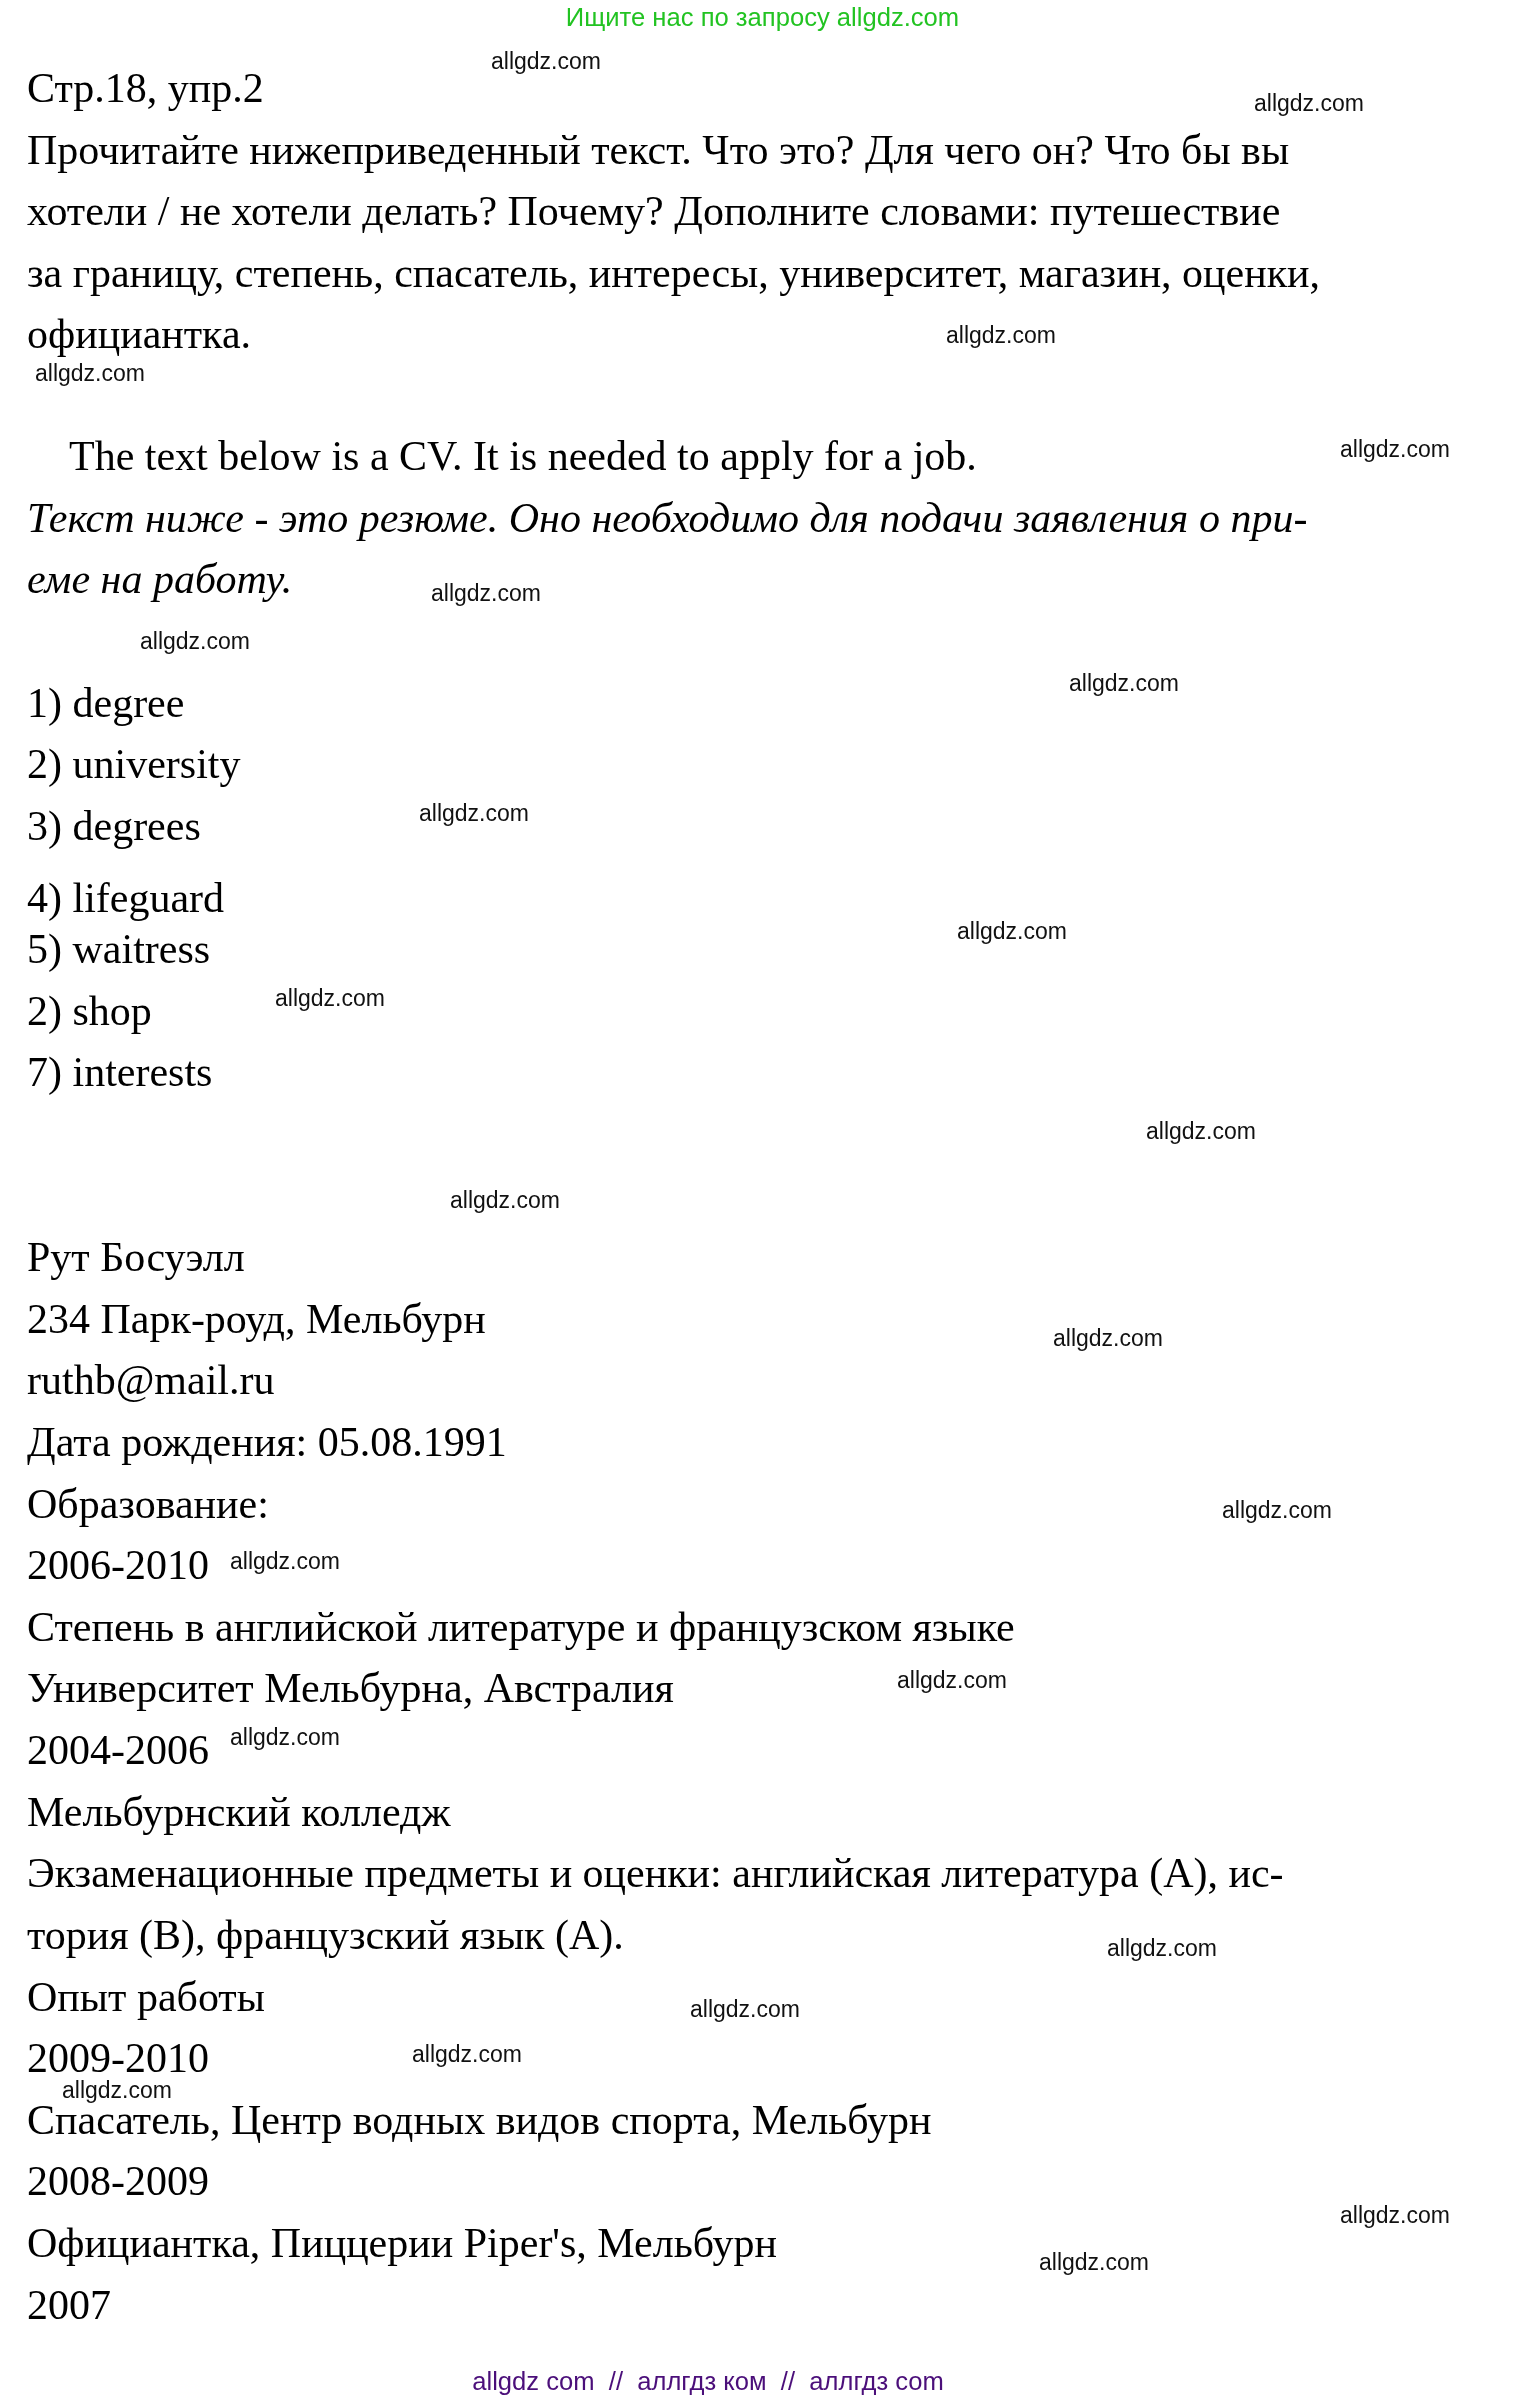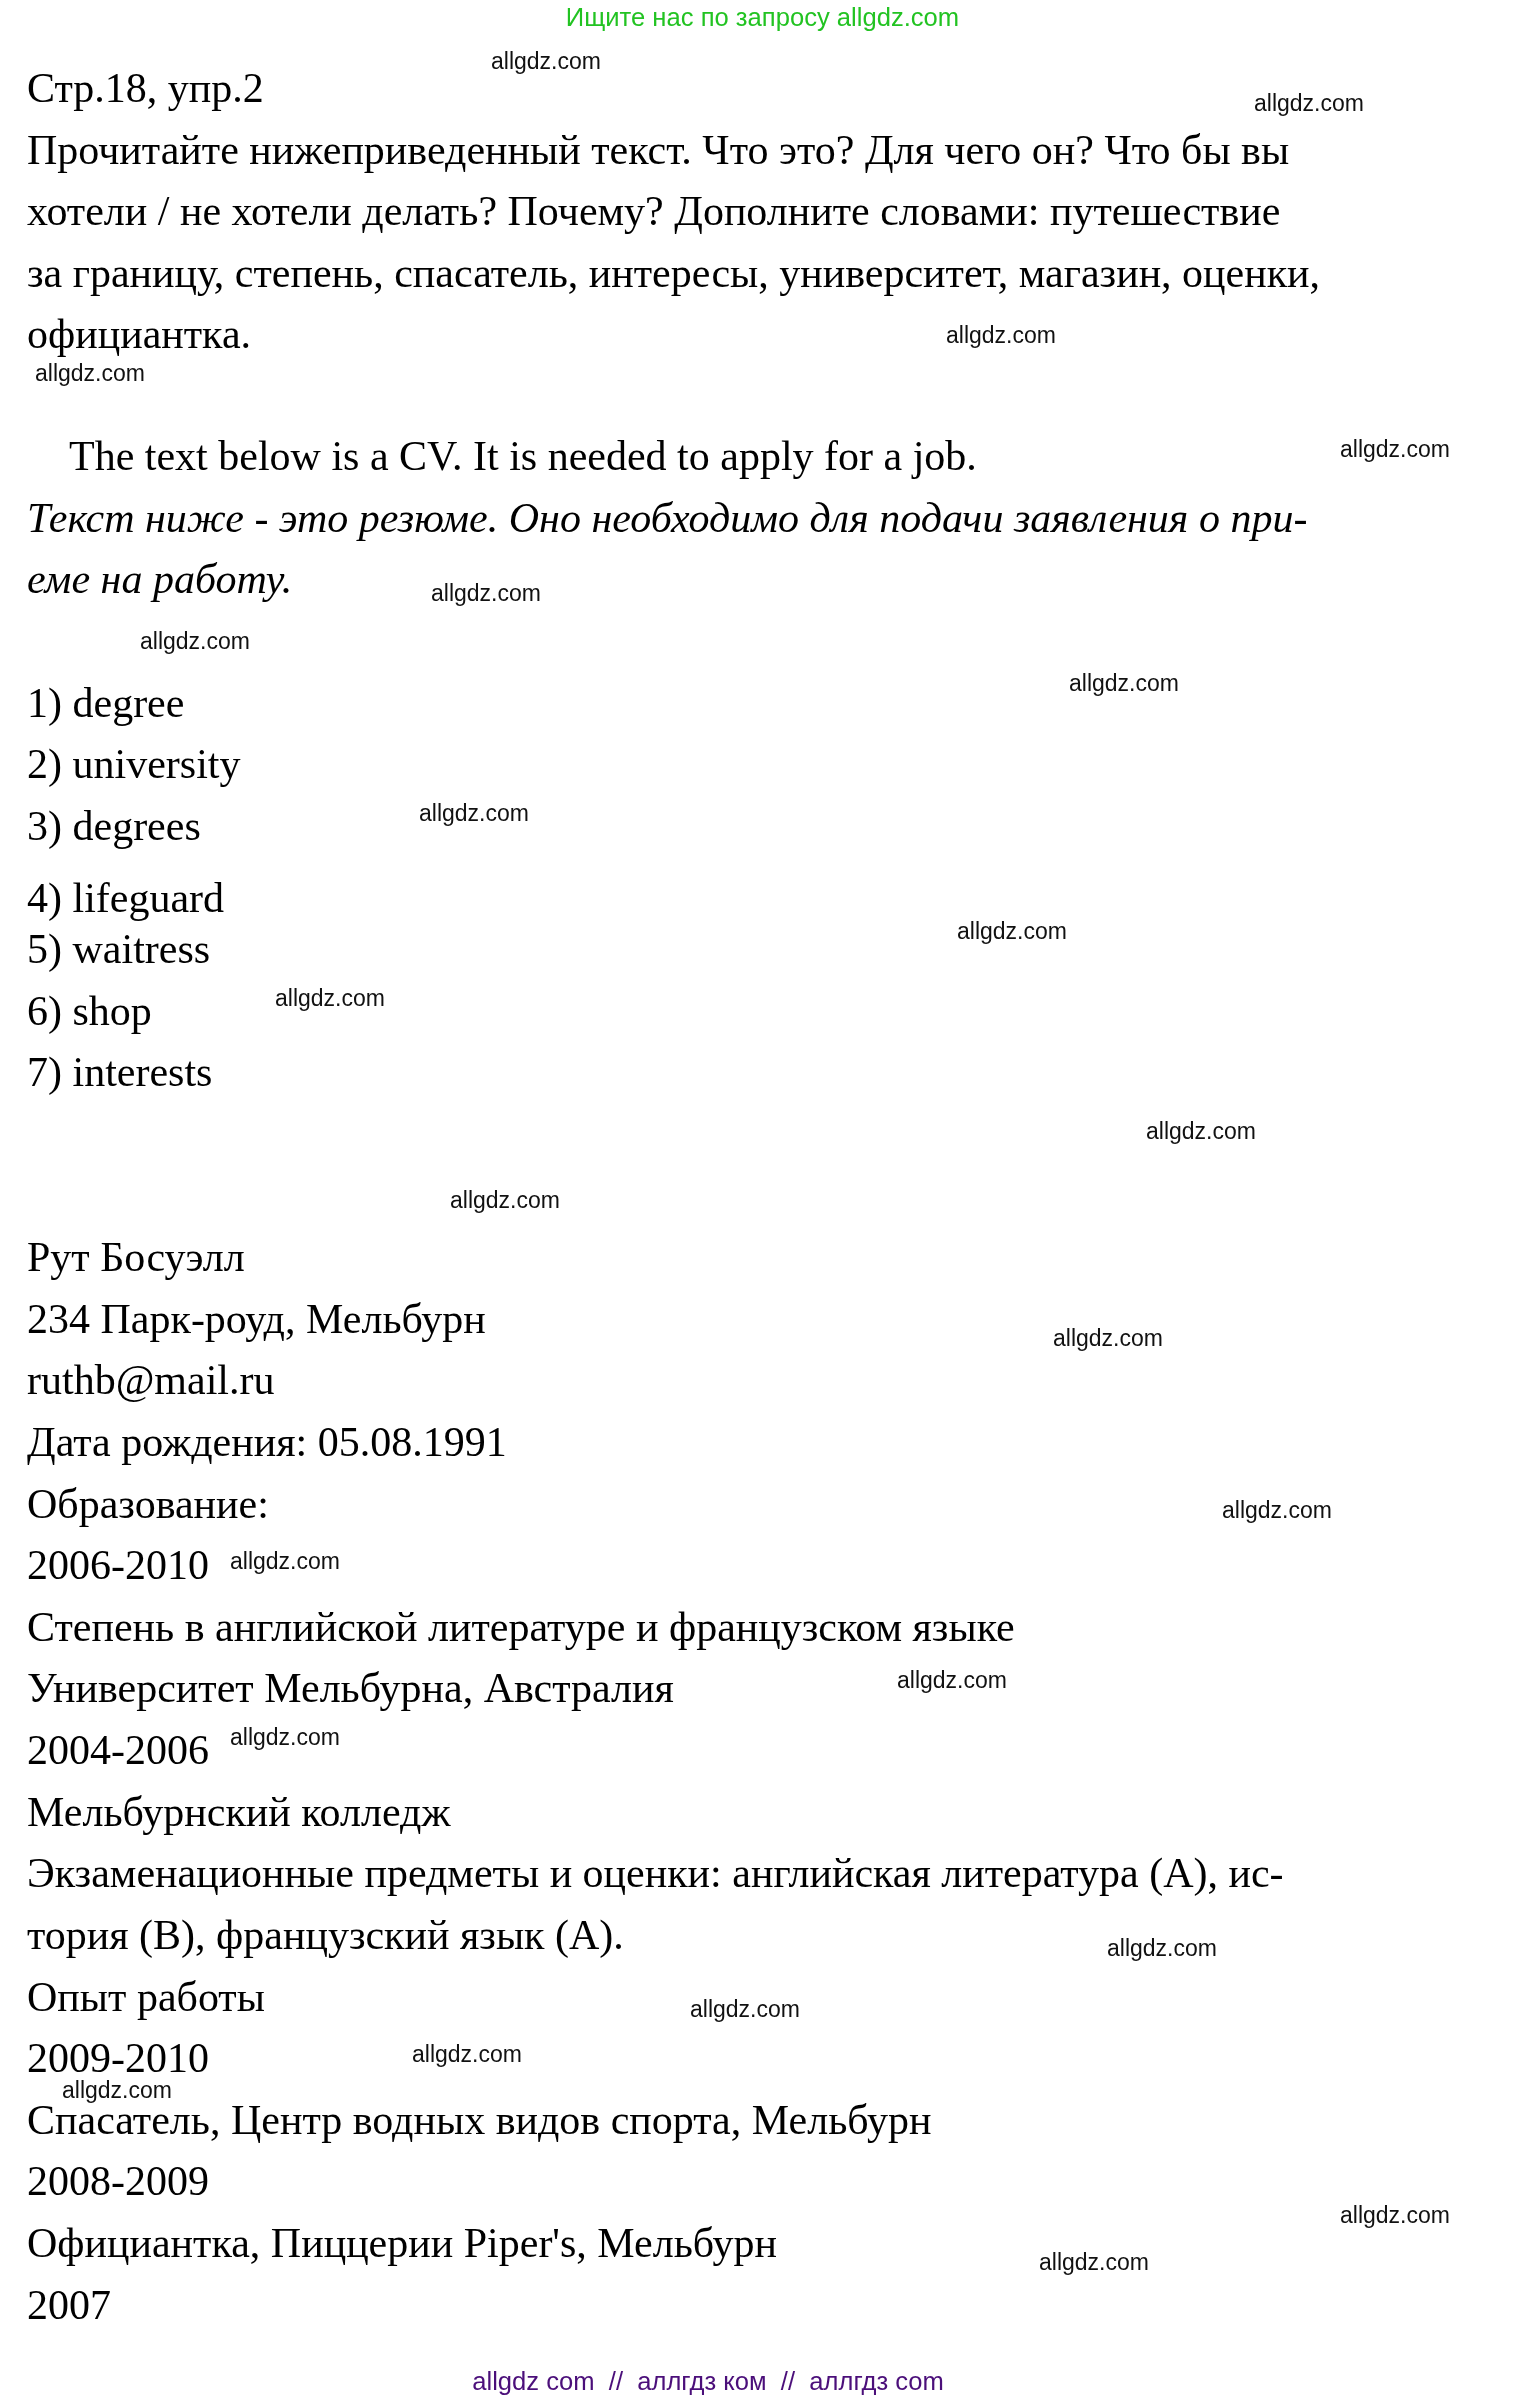--- a/index.html
+++ b/index.html
@@ -44,21 +44,21 @@
 
   <div class="line" style="top:432px;margin-left:42px;">The text below is a CV. It is needed to apply for a job.</div>
   <div class="line italic" style="top:494px;">Текст ниже - это резюме. Оно необходимо для подачи заявления о при-</div>
   <div class="line italic" style="top:555px;">еме на работу.</div>
 
   <div class="line" style="top:679px;">1) degree</div>
   <div class="line" style="top:740px;">2) university</div>
   <div class="line" style="top:802px;">3) degrees</div>
   <div class="line" style="top:863px;margin-top:11px;">4) lifeguard</div>
   <div class="line" style="top:925px;text-align:right;">5) waitress</div>
-  <div class="line" style="top:987px;">6) shop</div>
+  <div class="line" style="top:987px;">2) shop</div>
   <div class="line" style="top:1048px;">7) interests</div>
 
   <div class="line" style="top:1233px;">Рут Босуэлл</div>
   <div class="line" style="top:1295px;">234 Парк-роуд, Мельбурн</div>
   <div class="line" style="top:1356px;">ruthb@mail.ru</div>
   <div class="line" style="top:1418px;">Дата рождения: 05.08.1991</div>
   <div class="line" style="top:1480px;">Образование:</div>
   <div class="line" style="top:1541px;">2006-2010</div>
   <div class="line" style="top:1603px;">Степень в английской литературе и французском языке</div>
   <div class="line" style="top:1664px;">Университет Мельбурна, Австралия</div>

